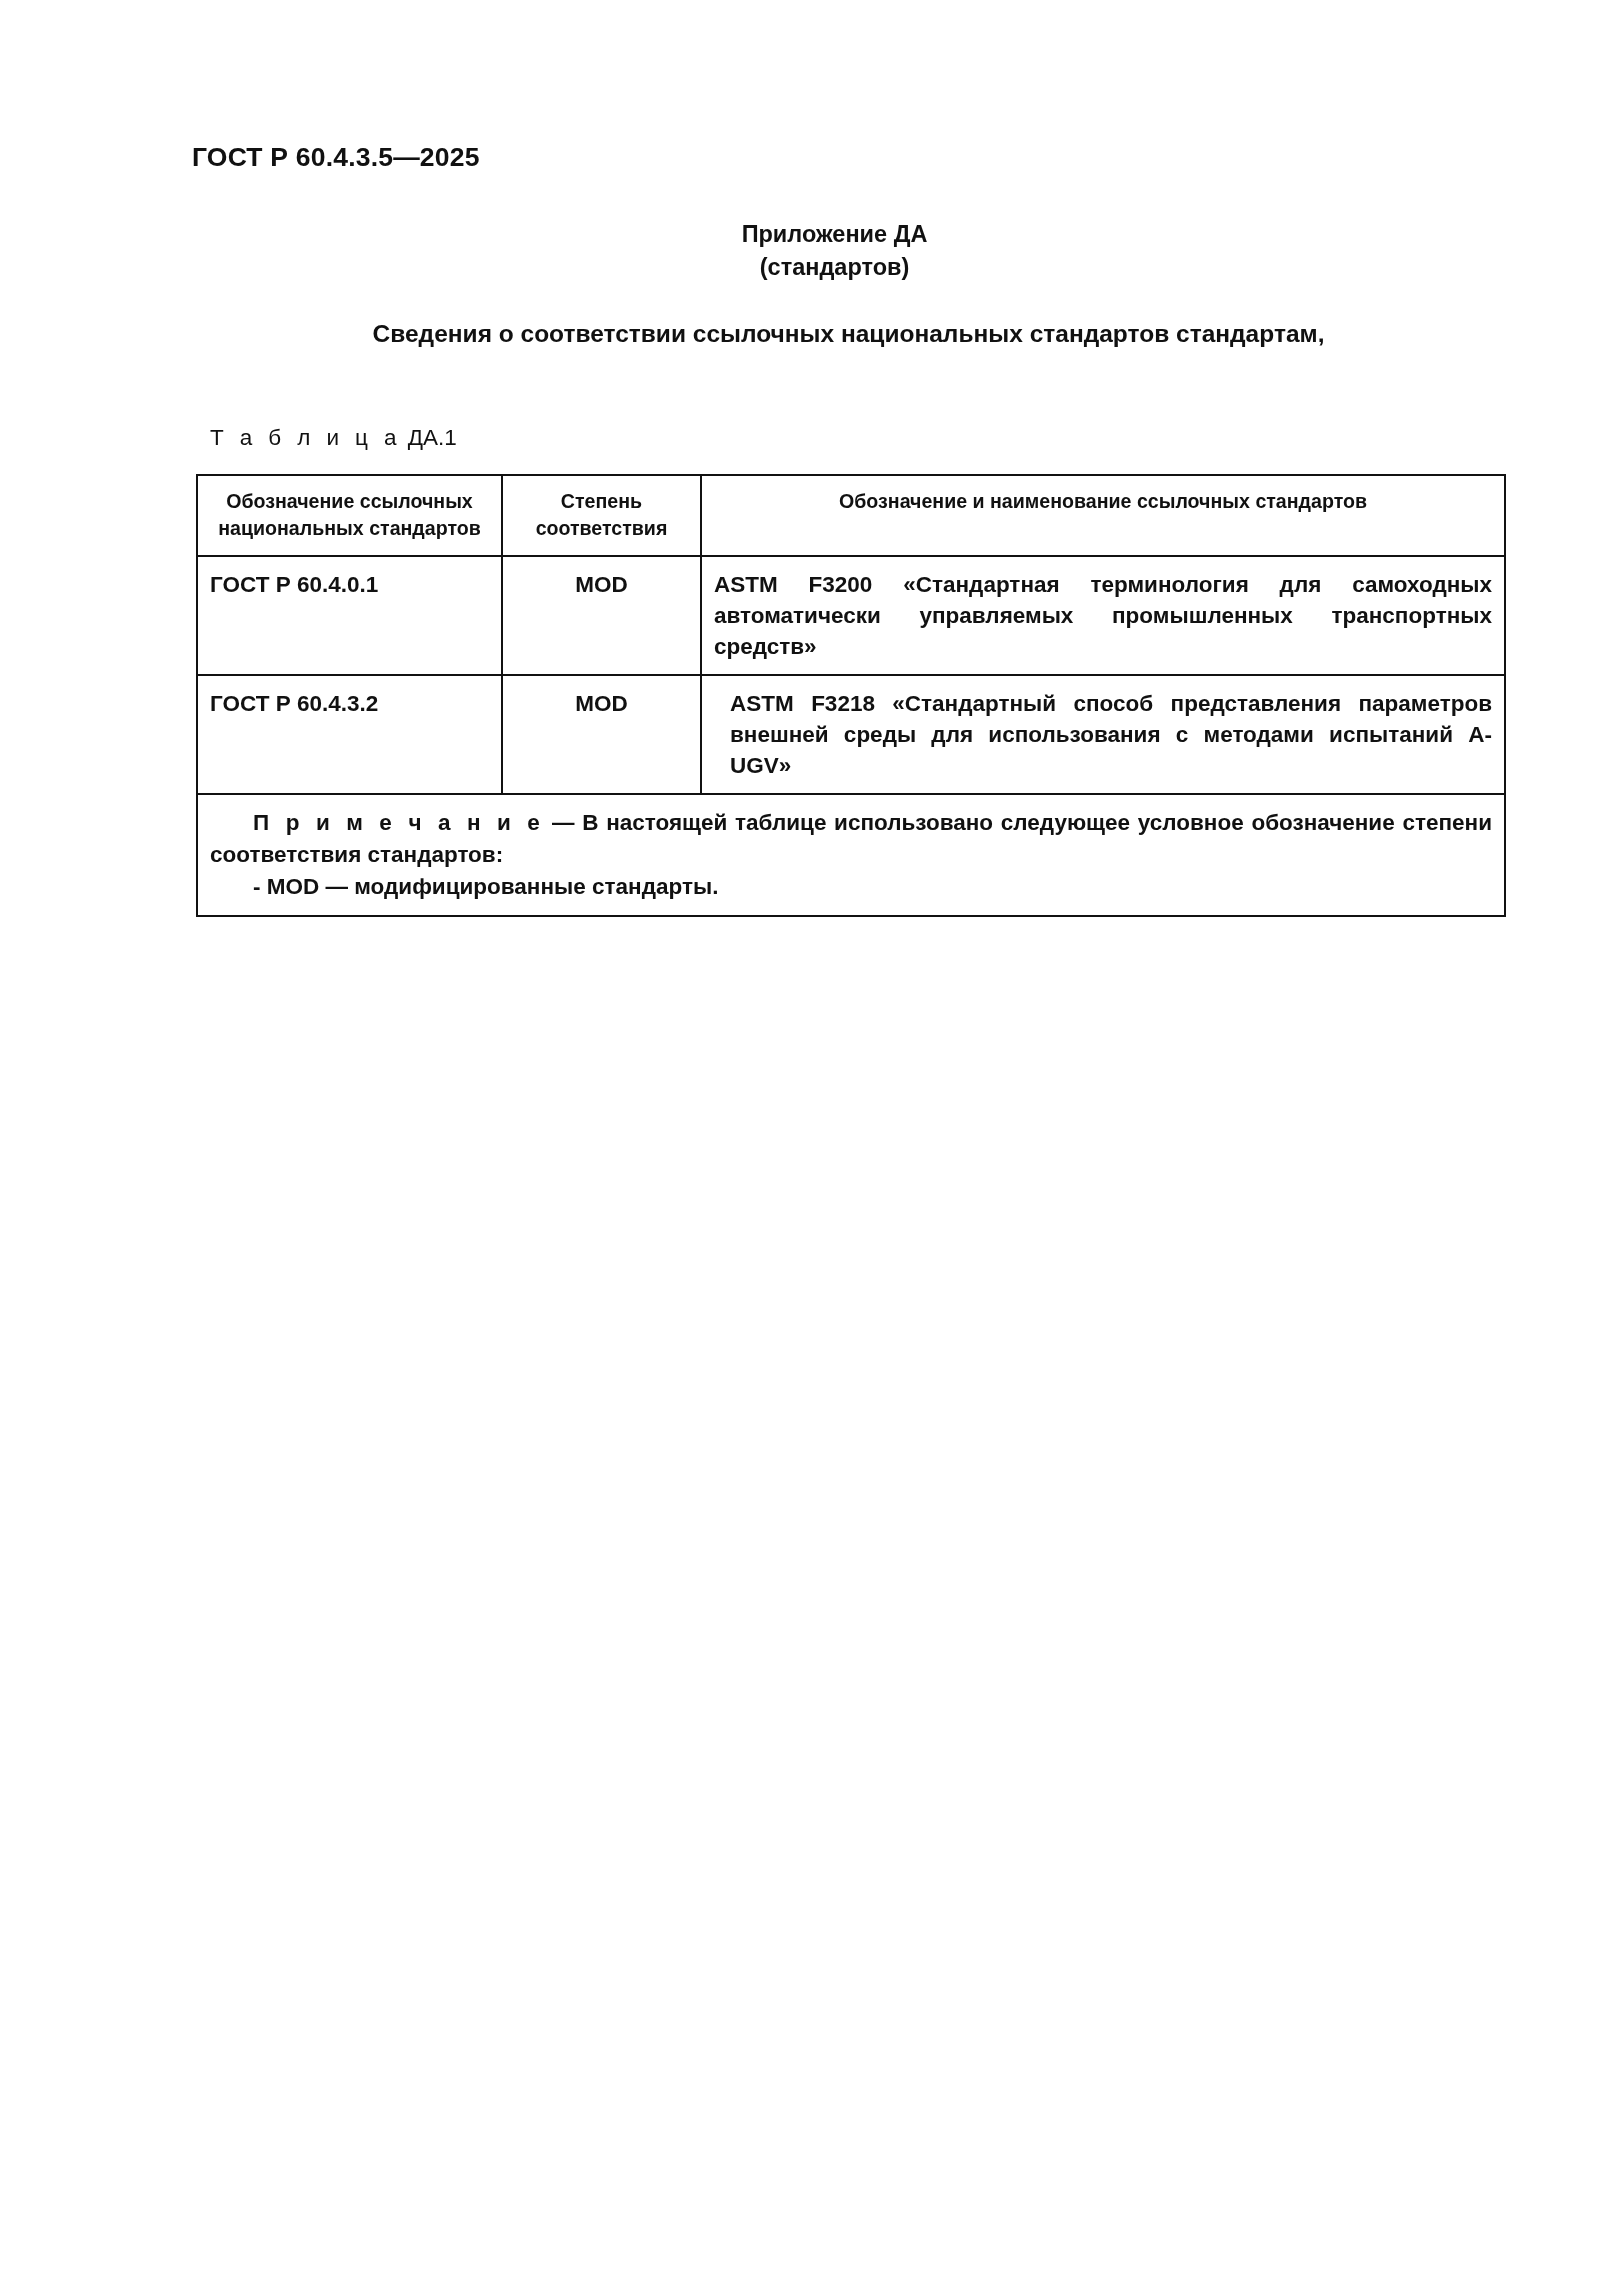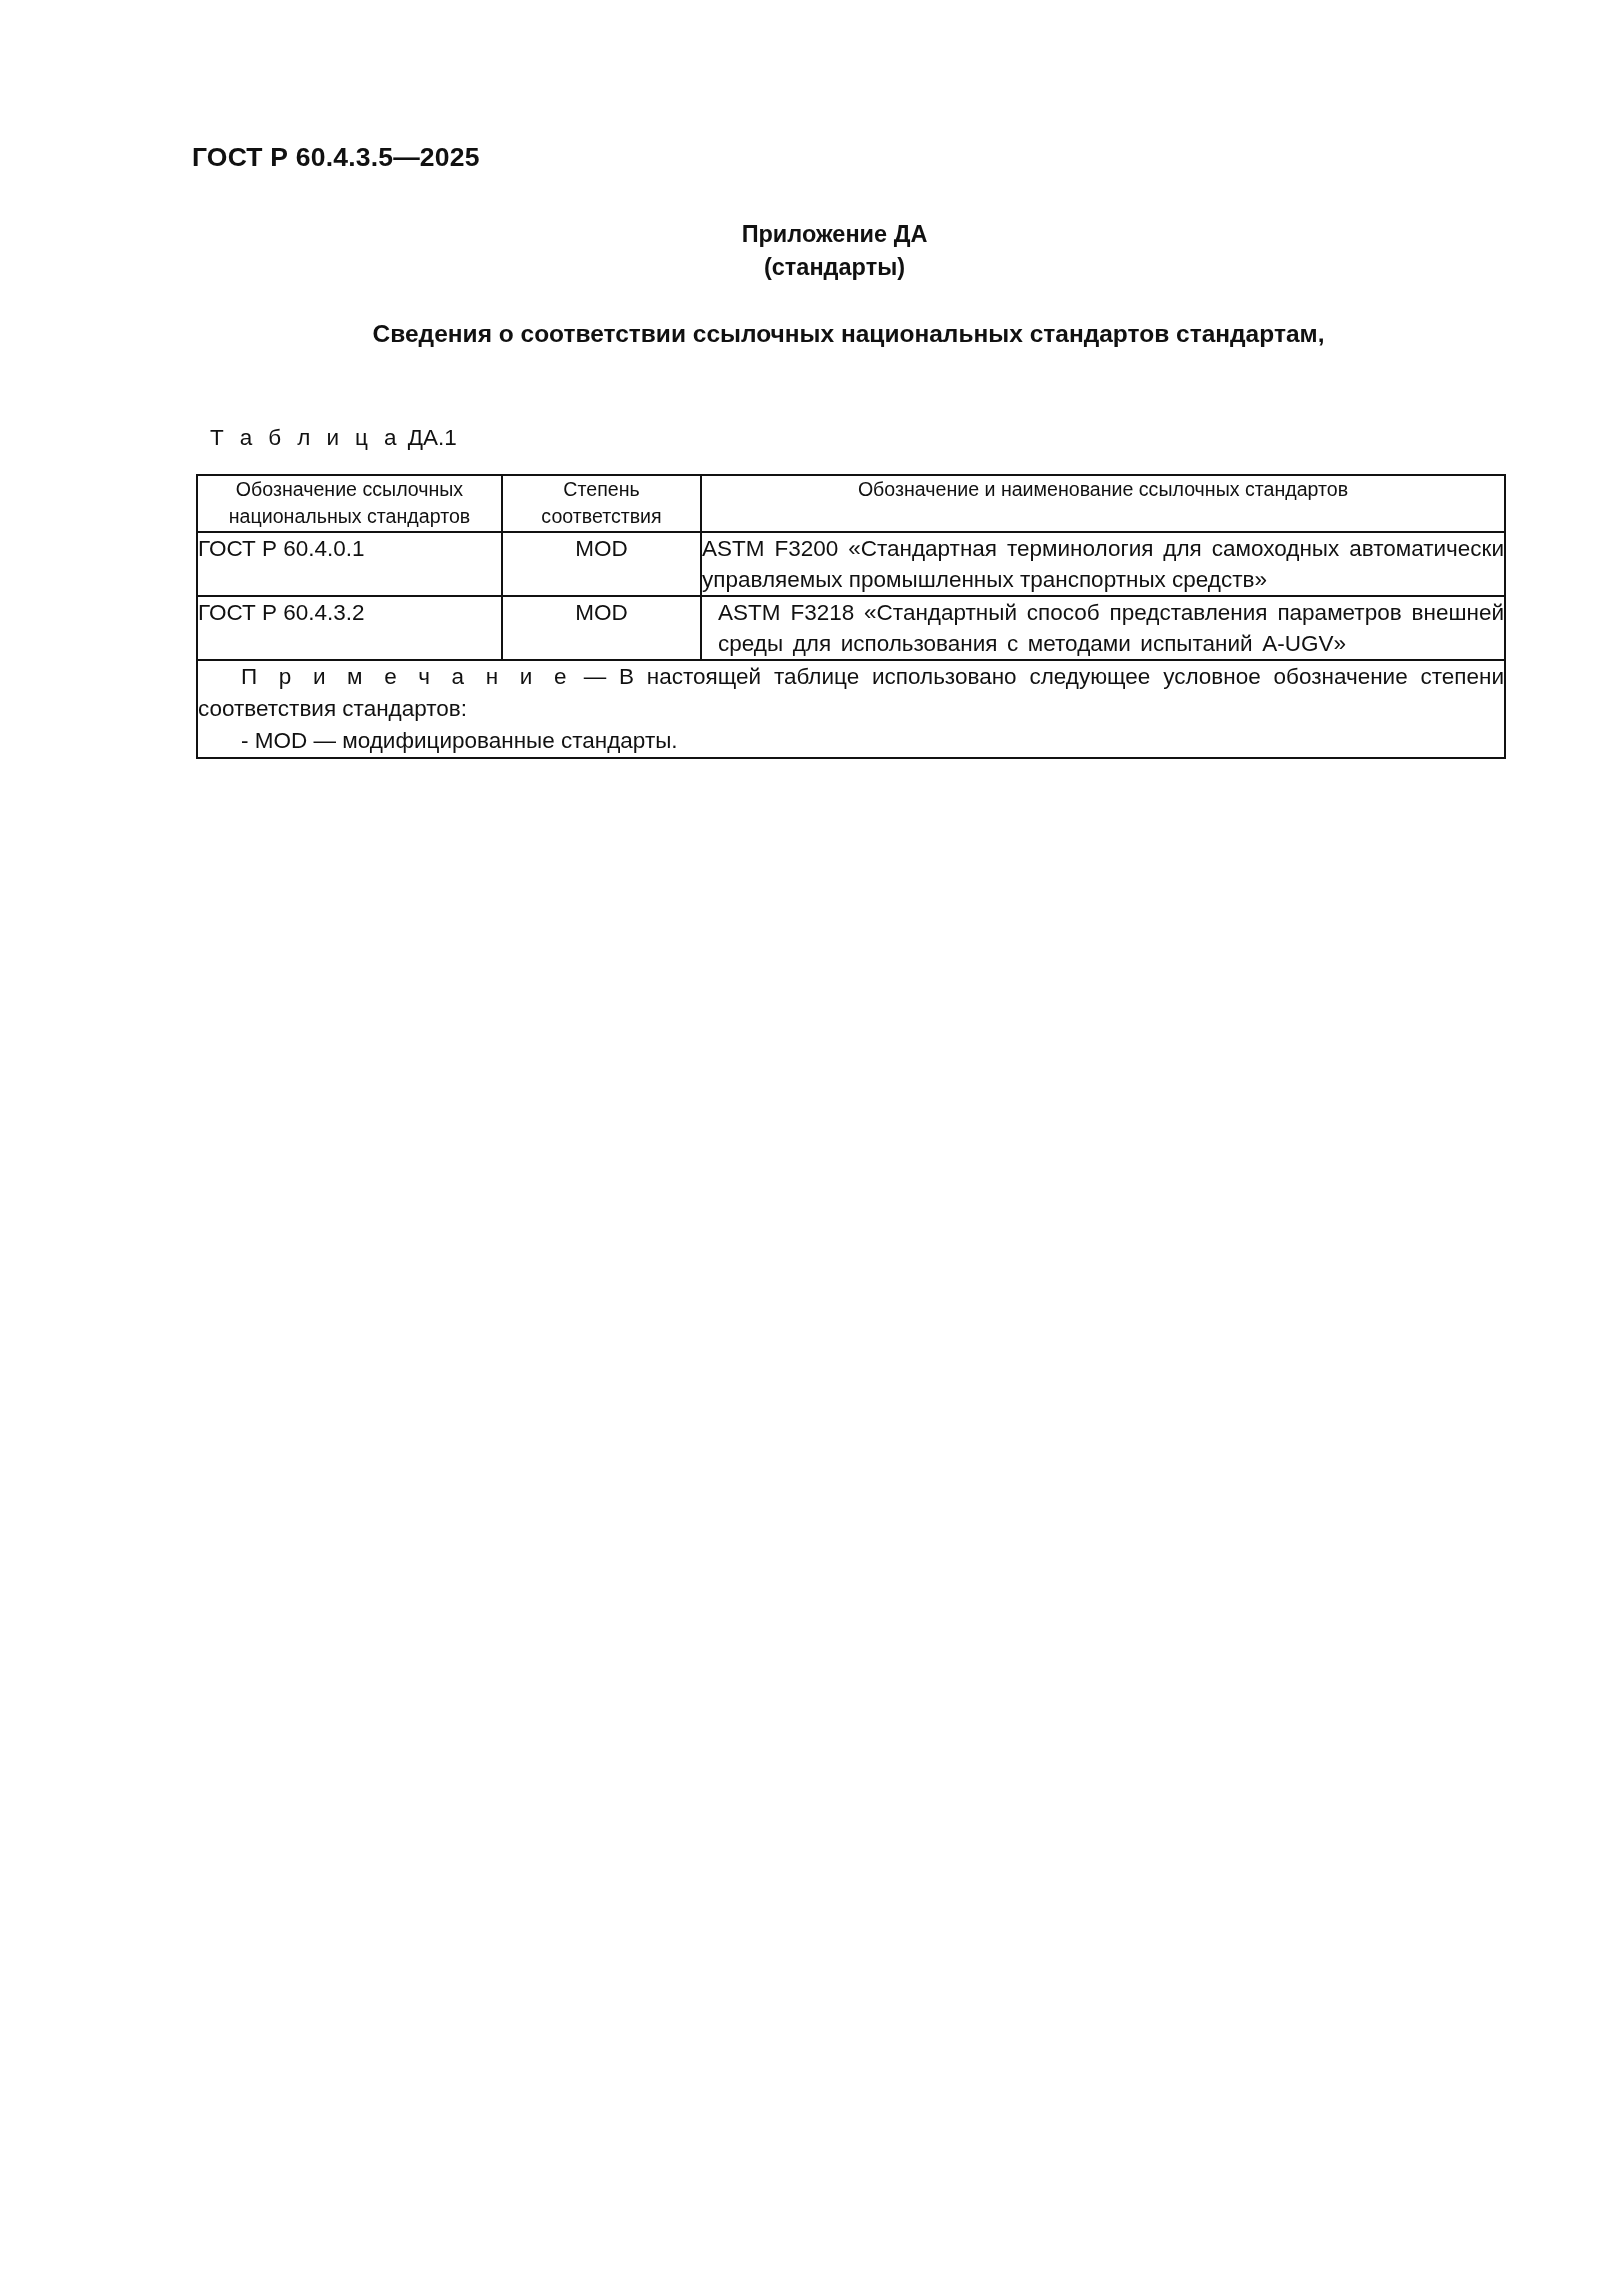--- a/index.html
+++ b/index.html
@@ -85,22 +85,22 @@
     top: 474px;
     width: 1308px;
     border-collapse: collapse;
     table-layout: fixed;
     font-size: 20.6px;
     color: #111111;
   }
   .ref-table td, .ref-table th {
     border: 2px solid #111111;
     vertical-align: top;
-    padding: 0;
-    font-weight: normal;
+    padding: 12px;
+    font-weight: bold;
   }
 
   .col-a { width: 305px; }
   .col-b { width: 199px; }
   .col-c { width: 804px; }
 
   .hdr-cell {
     text-align: center;
     font-size: 19.6px;
     line-height: 27.4px;
@@ -171,21 +171,21 @@
 </style>
 </head>
 <body>
 
 <div class="page">
 
   <div class="doc-header">ГОСТ Р 60.4.3.5—2025</div>
 
   <div class="annex-block">
     <div class="annex-name">Приложение ДА</div>
-    <div class="annex-kind">(стандарты)</div>
+    <div class="annex-kind">(стандартов)</div>
   </div>
 
   <div class="annex-heading">
     <div>Сведения о соответствии ссылочных национальных стандартов стандартам,</div>
   </div>
 
   <div class="table-caption">
     <span class="sp">Т а б л и ц а</span><span>&nbsp;</span><span>ДА.1</span>
   </div>
 

